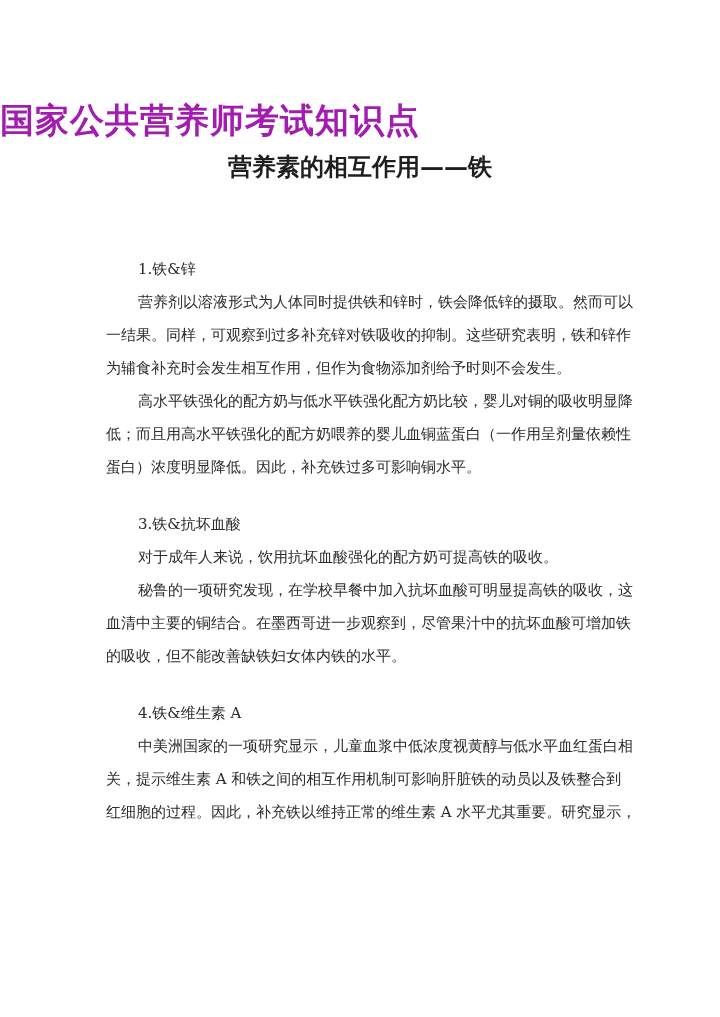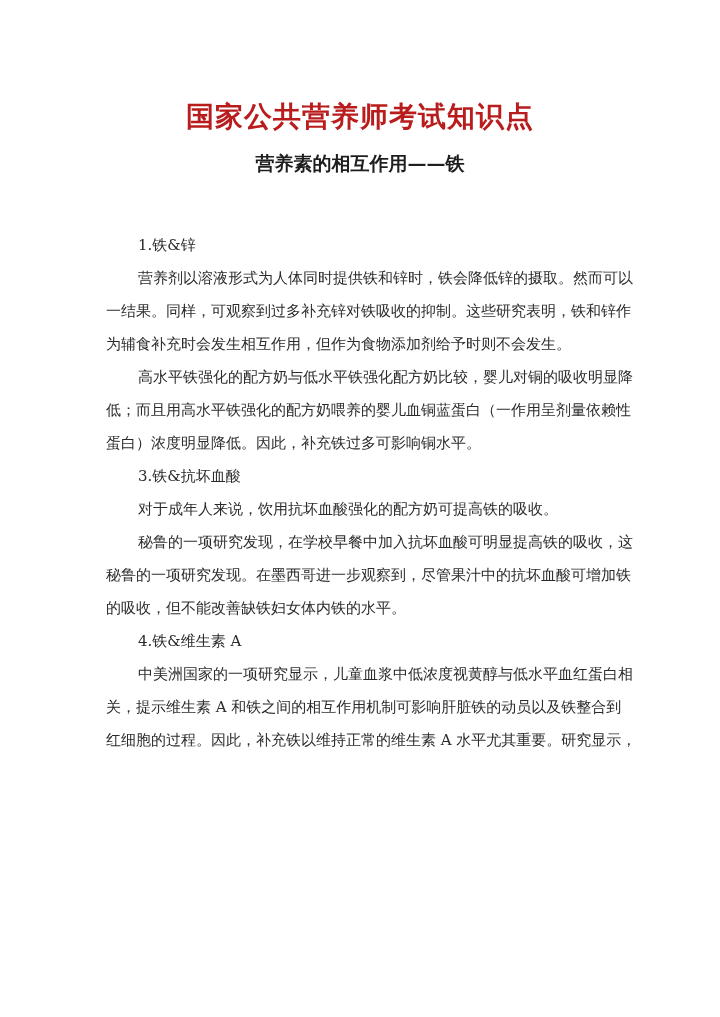--- a/index.html
+++ b/index.html
@@ -19,32 +19,31 @@
       position: absolute;
       left: 0; top: 0;
       width: 720px;
       height: 1017px;
       background: #ffffff;
     }
     .title {
       position: absolute;
       left: 0; width: 720px;
       top: 98px;
-      text-align: center;
-      font-size: 28px;
+      font-size: 34px;
       font-weight: bold;
-      color: #b91c1c;
+      color: #a21caf;
       letter-spacing: 1px;
     }
     .subtitle {
       position: absolute;
       left: 0; width: 720px;
       top: 151px;
       text-align: center;
-      font-size: 19px;
+      font-size: 24px;
       font-weight: bold;
       color: #1e1e1e;
     }
     .content {
       position: absolute;
       left: 106px;
       top: 229px;
       width: 520px;
     }
     .line {
@@ -58,20 +57,21 @@
       text-align: justify;
       text-align-last: justify;
       width: 512px;
     }
     .indent {
       padding-left: 32px;
     }
     .heading-line {
       padding-left: 32px;
       font-size: 15px;
+      margin-top: 24px;
     }
   </style>
 </head>
 <body>
 
 <div class="page">
   <div class="title">国家公共营养师考试知识点</div>
   <div class="subtitle">营养素的相互作用——铁</div>
 
   <div class="content">
@@ -86,21 +86,21 @@
     <div>
       <div class="line justify indent" style="width:480px">高水平铁强化的配方奶与低水平铁强化配方奶比较，婴儿对铜的吸收明显降</div>
       <div class="line justify">低；而且用高水平铁强化的配方奶喂养的婴儿血铜蓝蛋白（一作用呈剂量依赖性</div>
       <div class="line">蛋白）浓度明显降低。因此，补充铁过多可影响铜水平。</div>
     </div>
 
     <div>
       <div class="line heading-line">3.铁&amp;抗坏血酸</div>
       <div class="line indent">对于成年人来说，饮用抗坏血酸强化的配方奶可提高铁的吸收。</div>
       <div class="line justify indent" style="width:480px">秘鲁的一项研究发现，在学校早餐中加入抗坏血酸可明显提高铁的吸收，这</div>
-      <div class="line justify">秘鲁的一项研究发现。在墨西哥进一步观察到，尽管果汁中的抗坏血酸可增加铁</div>
+      <div class="line justify">血清中主要的铜结合。在墨西哥进一步观察到，尽管果汁中的抗坏血酸可增加铁</div>
       <div class="line">的吸收，但不能改善缺铁妇女体内铁的水平。</div>
     </div>
 
     <div>
       <div class="line heading-line">4.铁&amp;维生素 A</div>
       <div class="line justify indent" style="width:480px">中美洲国家的一项研究显示，儿童血浆中低浓度视黄醇与低水平血红蛋白相</div>
       <div class="line justify">关，提示维生素 A 和铁之间的相互作用机制可影响肝脏铁的动员以及铁整合到</div>
       <div class="line justify">红细胞的过程。因此，补充铁以维持正常的维生素 A 水平尤其重要。研究显示，</div>
     </div>
 

